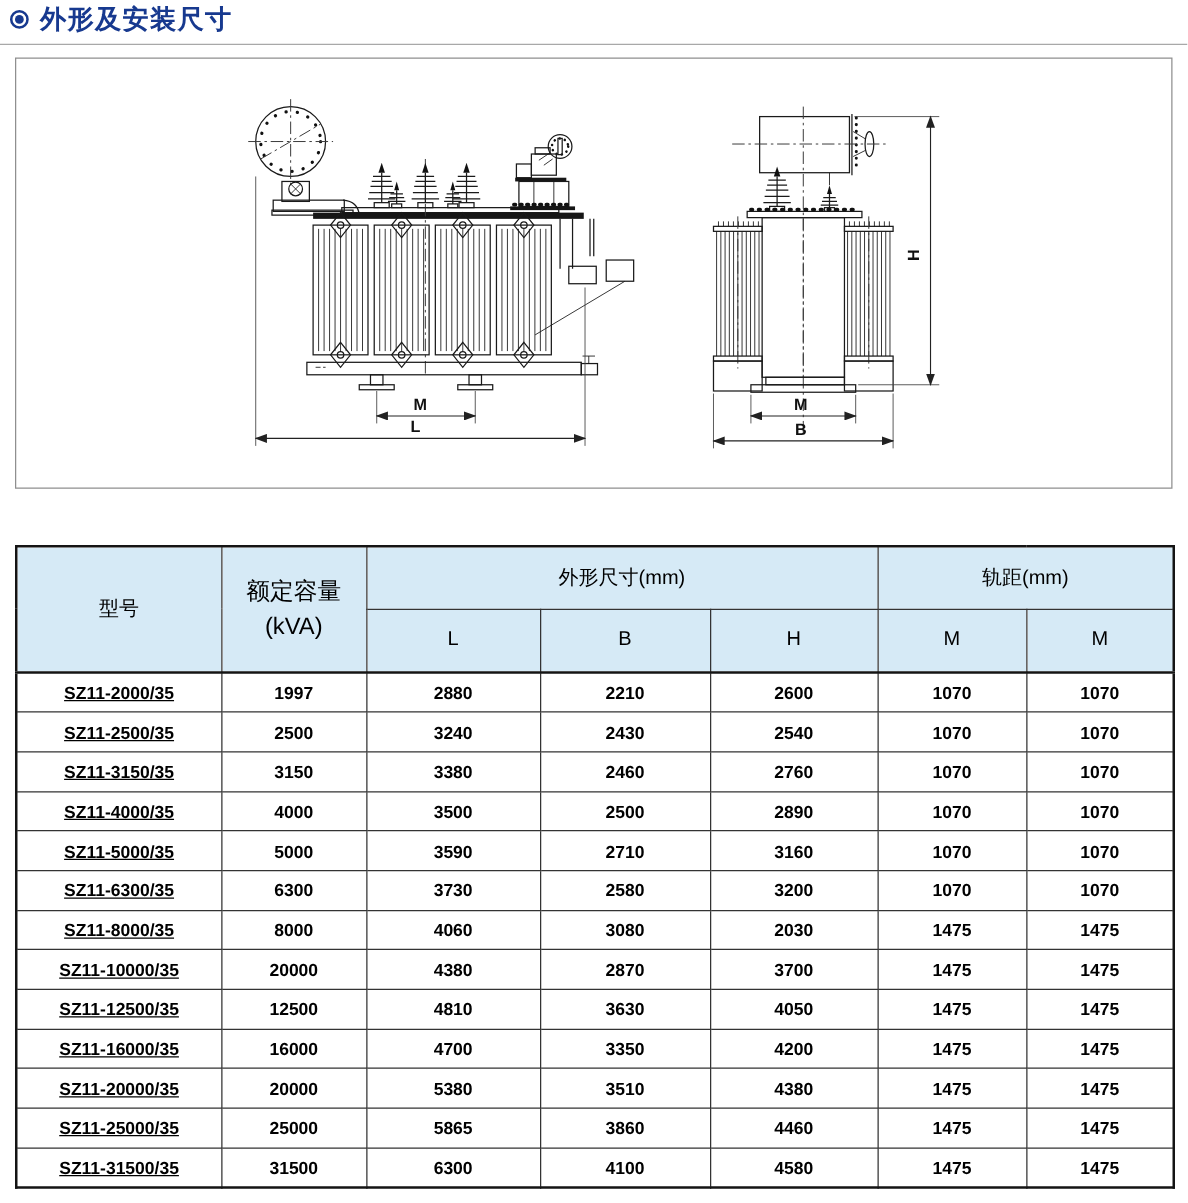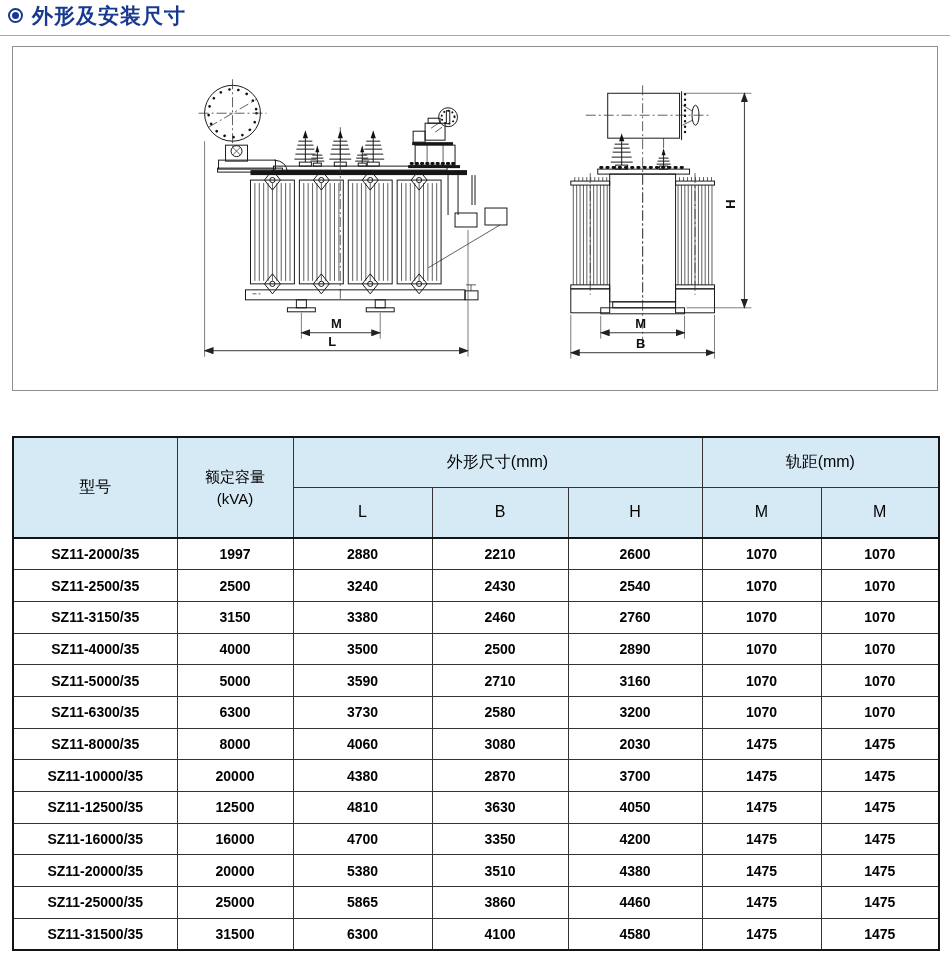--- a/index.html
+++ b/index.html
@@ -54,23 +54,23 @@
     border:2px solid #141414;
   }
   table.spec th,table.spec td{
     border:1px solid #333;text-align:center;vertical-align:middle;
     padding:0;overflow:hidden;
   }
   thead th{background:var(--header-bg);font-weight:normal;}
   .th-cn{font-size:16px;}
   .th-sub{font-size:16px;height:51px;}
   .th-group{height:50px;}
-  .cap2{font-size:15px;line-height:1.45;}
+  .cap2{font-size:19px;line-height:1.45;}
   tbody td{height:31.7px;font-size:14px;font-weight:bold;background:#fff;}
-  tbody td.model-cell{font-size:14px;}
+  tbody td.model-cell{font-size:14px;text-decoration:underline;}
   thead{border-bottom:2px solid #141414;}
 </style>
 </head>
 <body>
 
 <div class="title-row">
   <span class="bullet-icon"></span>
   <span class="page-title">外形及安装尺寸</span>
 </div>
 

